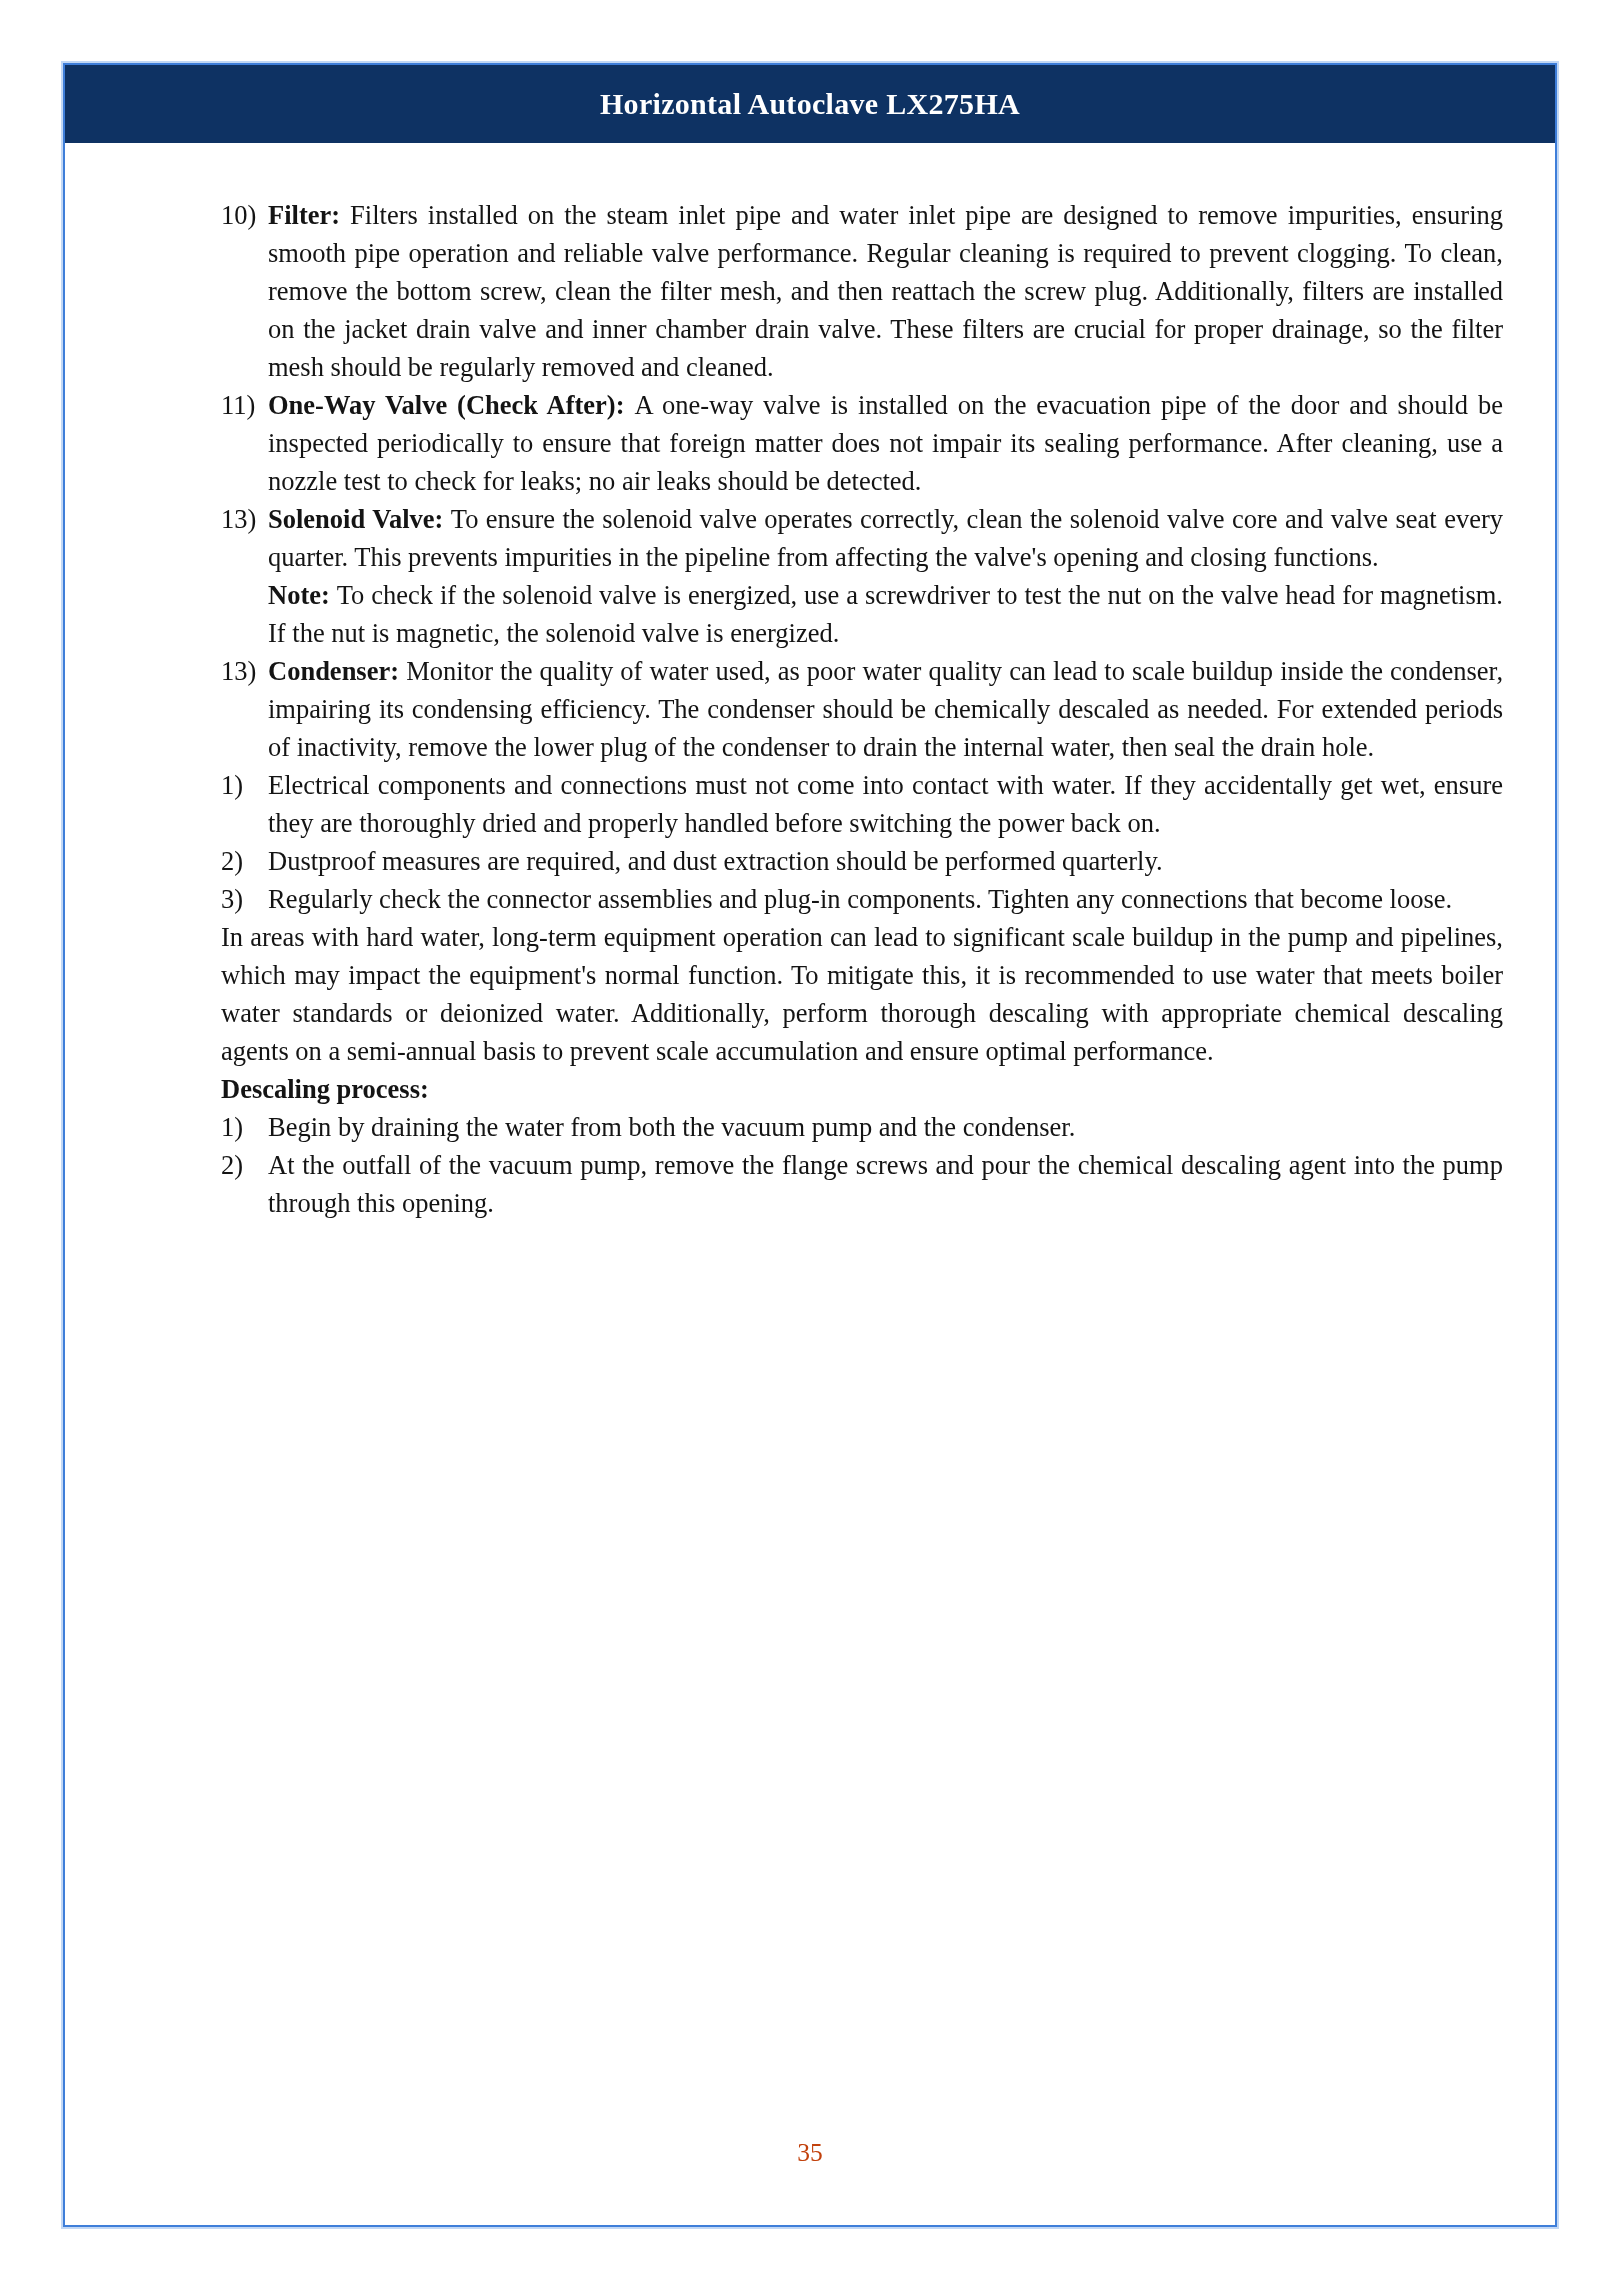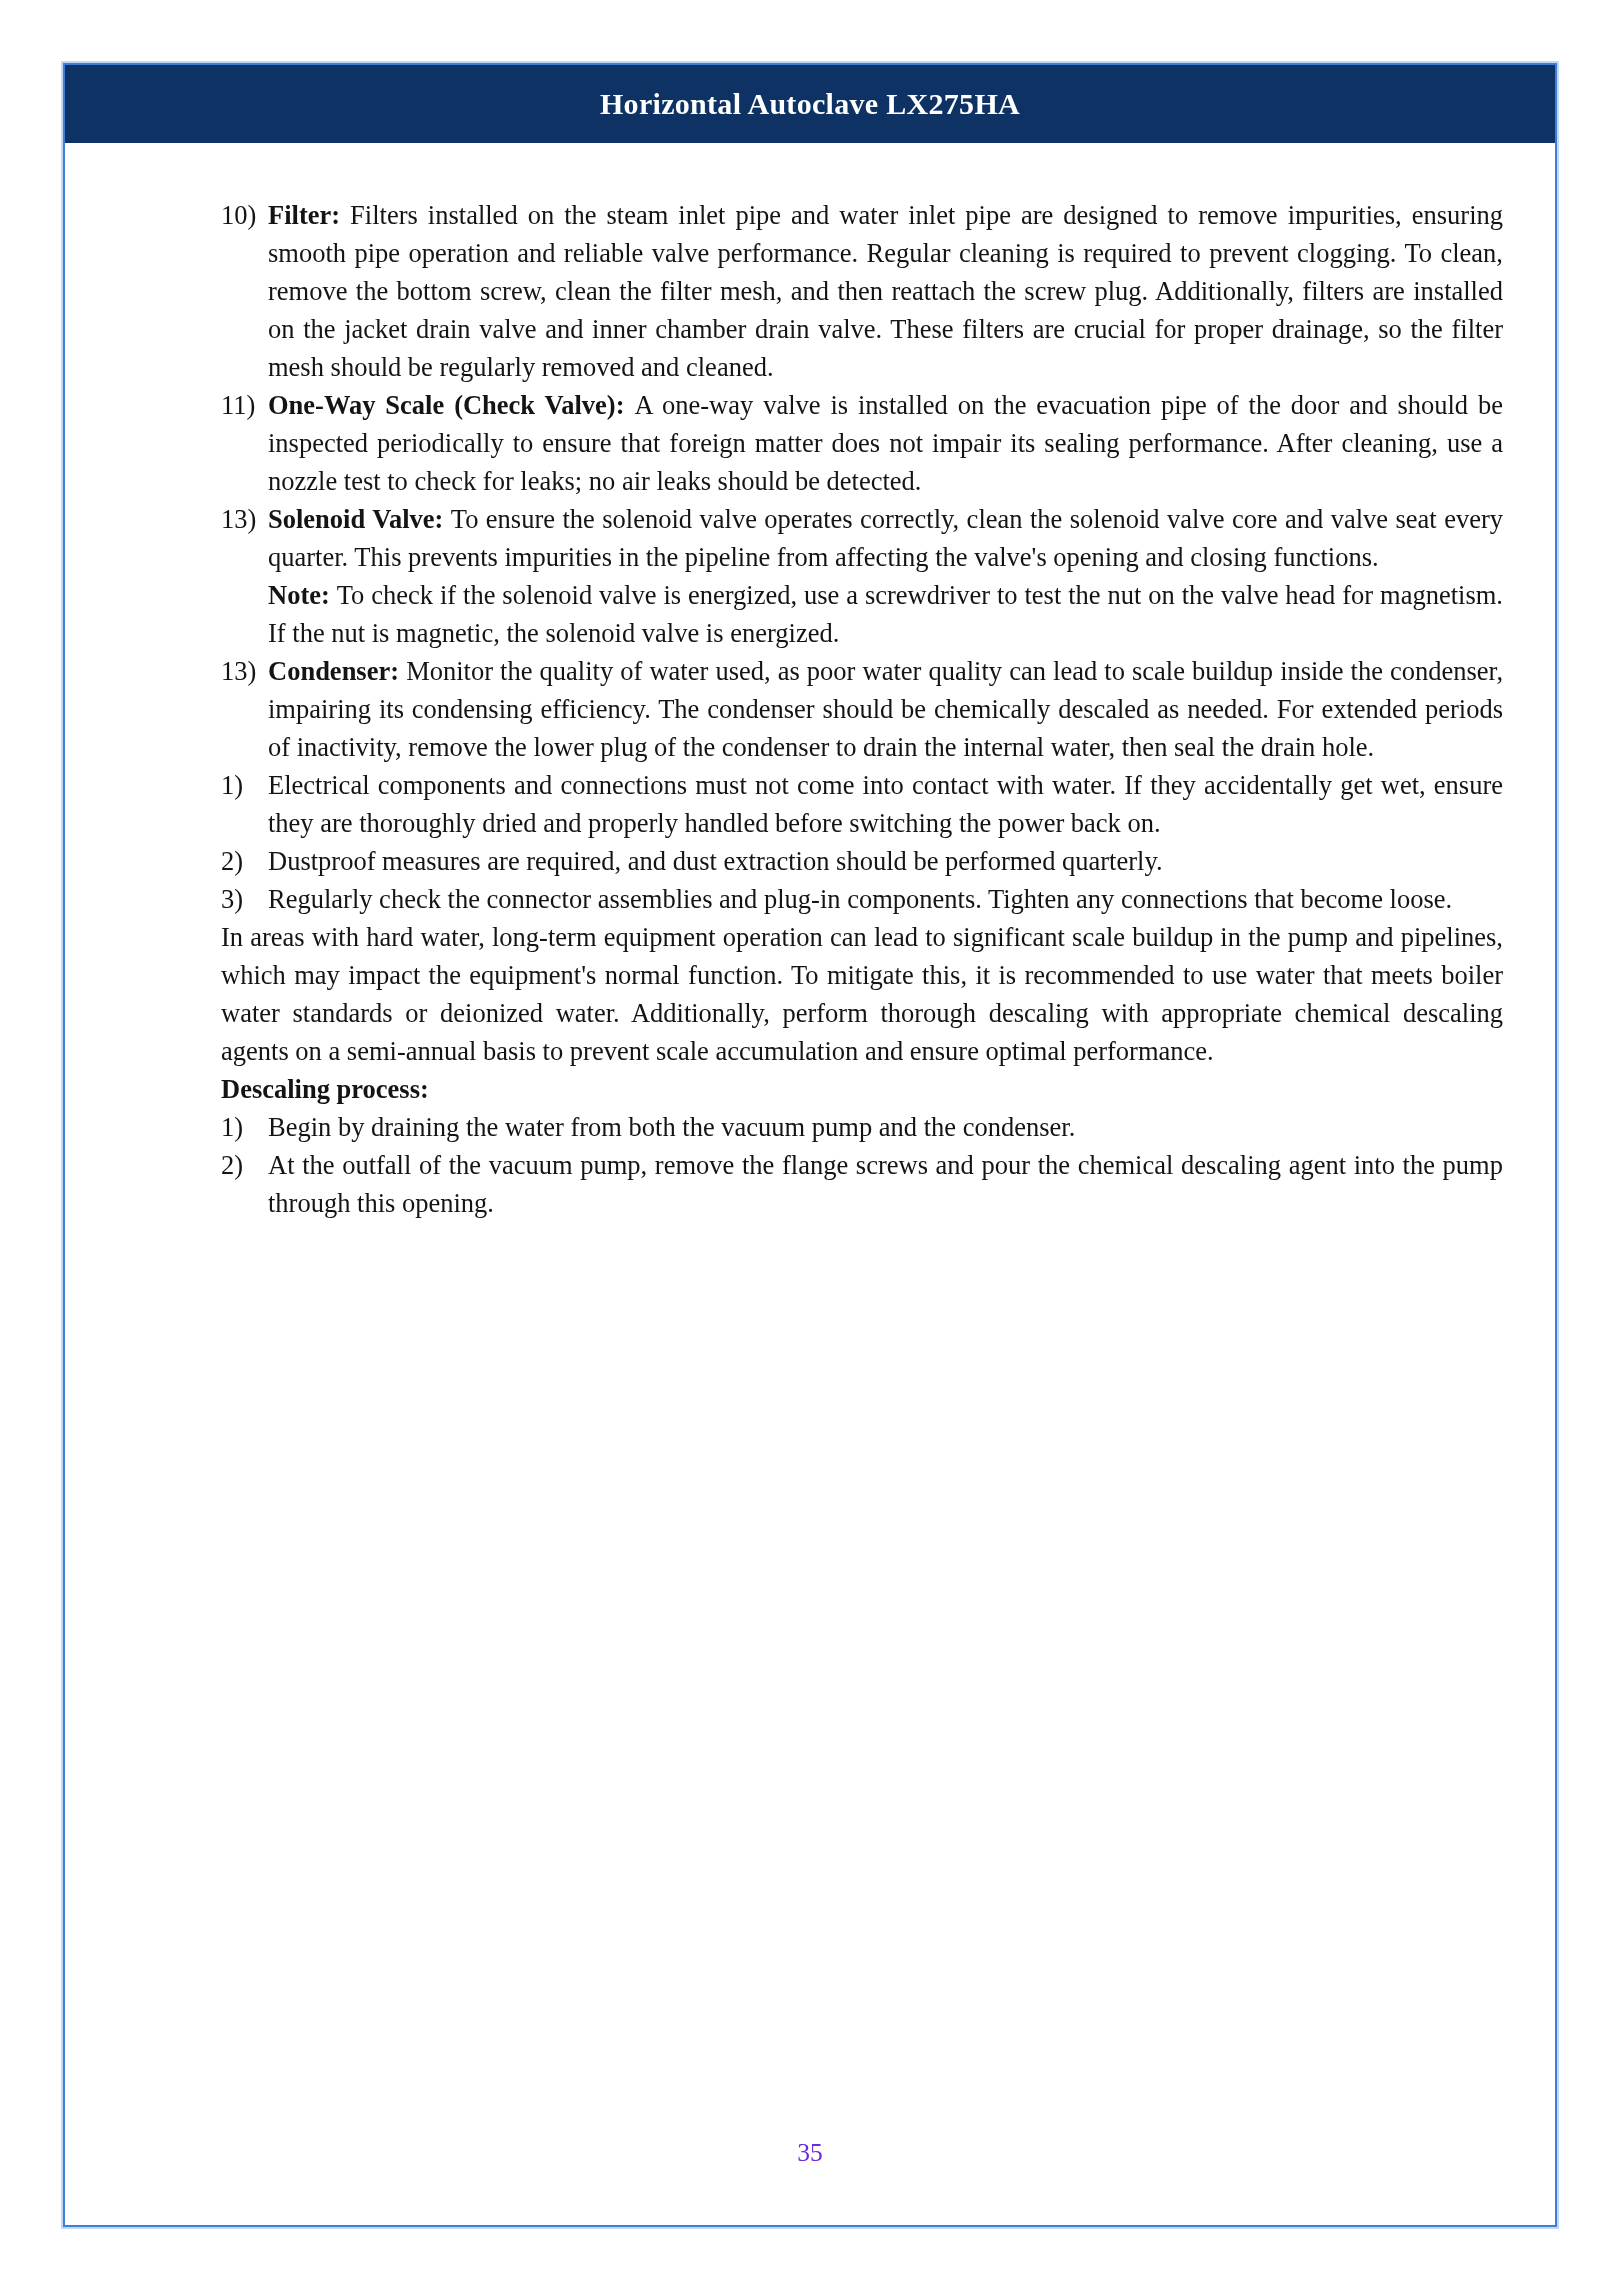--- a/index.html
+++ b/index.html
@@ -36,21 +36,21 @@
   .lead::after { content:" "; }
   .section-head {
     display:grid; grid-template-columns:100px 1fr;
     font-weight:bold; margin-top:39px;
   }
   .section-body { margin-left:100px; }
   .section-body p { margin:0; }
   .subheading { font-weight:bold; }
   .page-num {
     position:absolute; left:0; right:0; bottom:57px;
-    text-align:center; font-size:25.5px; color:#6d28d9;
+    text-align:center; font-size:25.5px; color:#c2410c;
   }
 </style>
 </head>
 <body>
 
 <div class="canvas">
   <div class="page-frame">
 
     <div class="header-bar">
       <div class="header-title">Horizontal Autoclave LX275HA</div>
@@ -63,21 +63,21 @@
         <div class="li">
           <div class="num">10)</div>
           <div class="body">
             <p><span class="lead">Filter:</span><span>Filters installed on the steam inlet pipe and water inlet pipe are designed to remove impurities, ensuring smooth pipe operation and reliable valve performance. Regular cleaning is required to prevent clogging. To clean, remove the bottom screw, clean the filter mesh, and then reattach the screw plug. Additionally, filters are installed on the jacket drain valve and inner chamber drain valve. These filters are crucial for proper drainage, so the filter mesh should be regularly removed and cleaned.</span></p>
           </div>
         </div>
 
         <div class="li">
           <div class="num">11)</div>
           <div class="body">
-            <p><span class="lead">One-Way Scale (Check Valve):</span><span>A one-way valve is installed on the evacuation pipe of the door and should be inspected periodically to ensure that foreign matter does not impair its sealing performance. After cleaning, use a nozzle test to check for leaks; no air leaks should be detected.</span></p>
+            <p><span class="lead">One-Way Valve (Check After):</span><span>A one-way valve is installed on the evacuation pipe of the door and should be inspected periodically to ensure that foreign matter does not impair its sealing performance. After cleaning, use a nozzle test to check for leaks; no air leaks should be detected.</span></p>
           </div>
         </div>
 
         <div class="li">
           <div class="num">13)</div>
           <div class="body">
             <p><span class="lead">Solenoid Valve:</span><span>To ensure the solenoid valve operates correctly, clean the solenoid valve core and valve seat every quarter. This prevents impurities in the pipeline from affecting the valve's opening and closing functions.</span></p>
             <p><span class="lead">Note:</span><span>To check if the solenoid valve is energized, use a screwdriver to test the nut on the valve head for magnetism. If the nut is magnetic, the solenoid valve is energized.</span></p>
           </div>
         </div>

